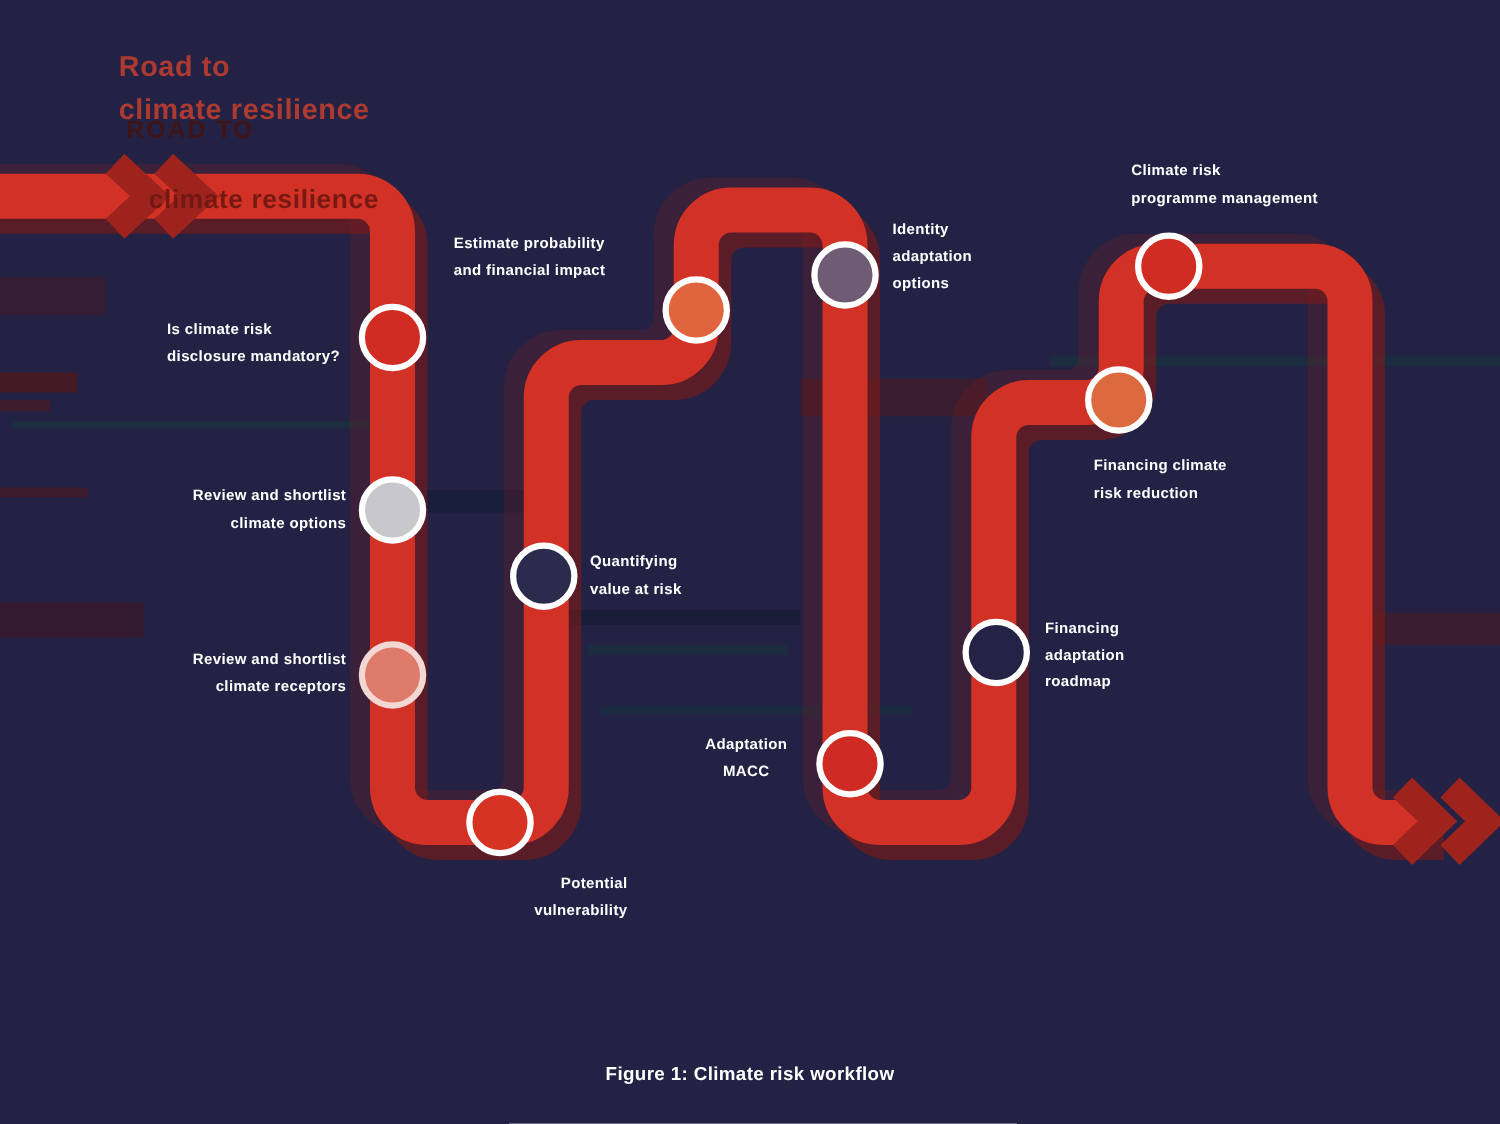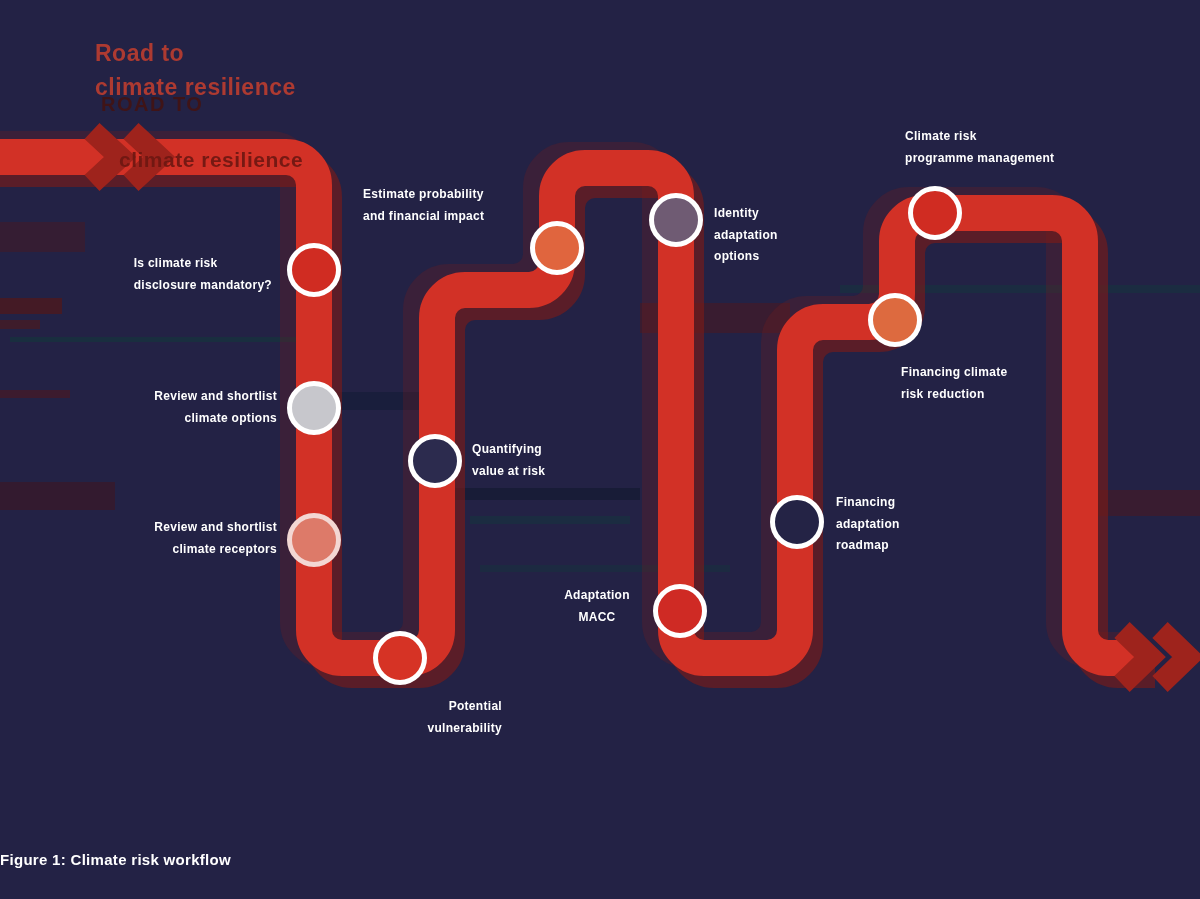--- a/index.html
+++ b/index.html
@@ -48,20 +48,21 @@
     position:absolute;
     left:119px; top:148px;
     font-size:21px; font-weight:700;
     letter-spacing:.5px;
     color:#6d1712;
     opacity:.9;
   }
   .caption {
     position:absolute;
     left:0; right:0; top:851px;
+    text-align:center;
     color:#ffffff;
     font-weight:700;
     font-size:15px;
     letter-spacing:.3px;
   }
 </style>
 </head>
 <body>
 
 <div class="stage" style="background-color: rgb(35, 34, 69);">
@@ -151,21 +152,21 @@
   <div>
     <span class="dot" style="left: 530px; top: 221px; background-color: rgb(224, 101, 62); border-color: rgb(255, 255, 255);"></span>
     <div class="label" style="left:363px;top:184px">
       <div>Estimate probability</div>
       <div>and financial impact</div>
     </div>
   </div>
 
   <div>
     <span class="dot" style="left: 649px; top: 193px; background-color: rgb(111, 91, 115); border-color: rgb(255, 255, 255);"></span>
-    <div class="label" style="left:714px;top:203px">
+    <div class="label" style="left:714px;top:173px">
       <div>Identity</div>
       <div>adaptation</div>
       <div>options</div>
     </div>
   </div>
 
   <div>
     <span class="dot" style="left: 653px; top: 584px; background-color: rgb(207, 42, 36); border-color: rgb(255, 255, 255);"></span>
     <div class="label" style="left:497px;top:585px;width:200px;text-align:center">
       <div>Adaptation</div>
@@ -177,21 +178,21 @@
     <span class="dot" style="left: 770px; top: 495px; background-color: rgb(36, 35, 69); border-color: rgb(255, 255, 255);"></span>
     <div class="label" style="left:836px;top:492px">
       <div>Financing</div>
       <div>adaptation</div>
       <div>roadmap</div>
     </div>
   </div>
 
   <div>
     <span class="dot" style="left: 868px; top: 293px; background-color: rgb(221, 106, 63); border-color: rgb(255, 255, 255);"></span>
-    <div class="label" style="left:901px;top:362px">
+    <div class="label" style="left:875px;top:362px">
       <div>Financing climate</div>
       <div>risk reduction</div>
     </div>
   </div>
 
   <div>
     <span class="dot" style="left: 908px; top: 186px; background-color: rgb(208, 44, 34); border-color: rgb(255, 255, 255);"></span>
     <div class="label" style="left:905px;top:126px">
       <div>Climate risk</div>
       <div>programme management</div>

